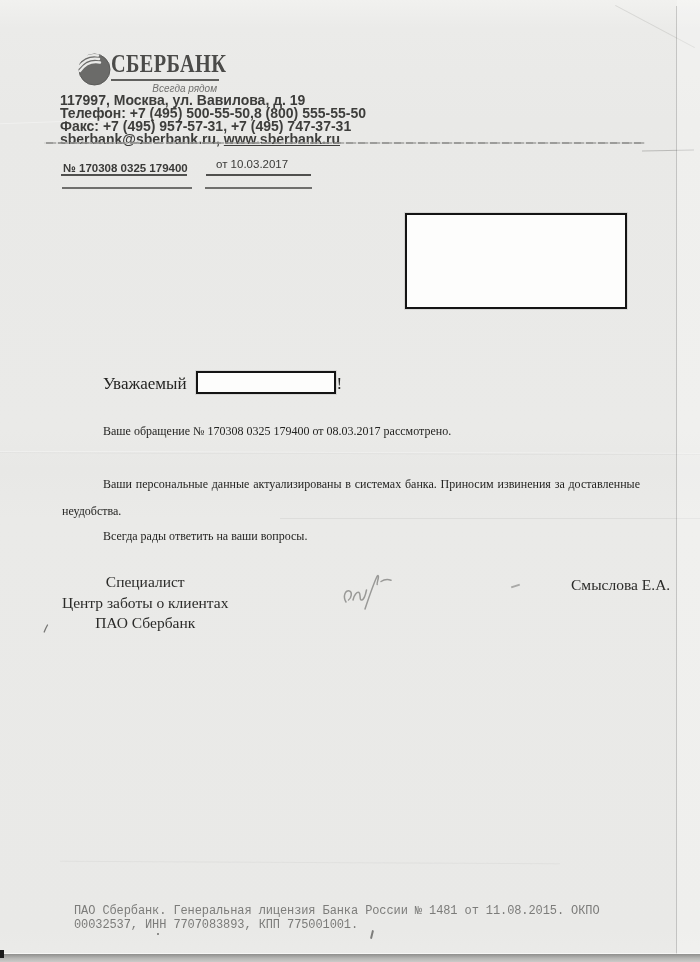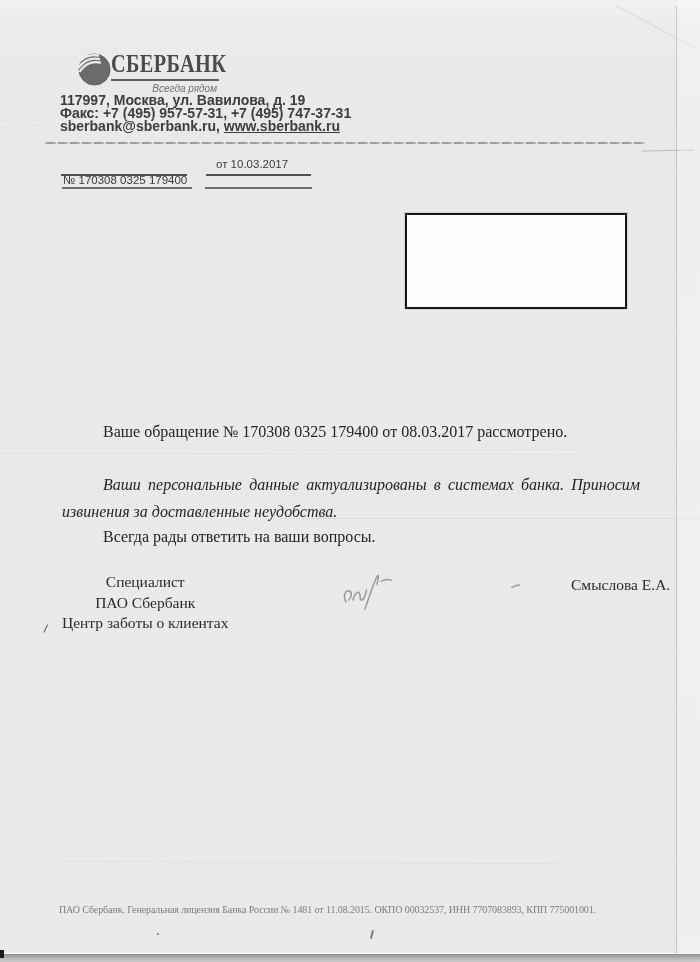--- a/index.html
+++ b/index.html
@@ -30,21 +30,21 @@
   }
   .contact .site { text-decoration:underline; }
 
   .header-separator {
     left:44px; top:142px; width:601px; height:2px; opacity:.85;
     background:repeating-linear-gradient(90deg,#97979533 0 2px,#8e8e8c 2px 9px,#aaaaa8 9px 12px);
   }
 
   
   .ref { font-family:"Liberation Sans", sans-serif; font-size:11.5px; color:#3a3a38; }
-  .ref-number { left:63px; top:174px; }
+  .ref-number { left:63px; top:162px;font-weight:bold; }
   .ref-date   { left:216px; top:158px;text-align:center; }
   .u-line { height:2px; background:#50504e; }
   .ref-number-line { left:61px;  top:174px; width:126px; }
   .ref-date-line   { left:206px; top:174px; width:105px; }
   .blank-line { height:2px; background:#6f6f6d; }
   .blank-line-left  { left:62px;  top:187px; width:130px; }
   .blank-line-right { left:205px; top:187px; width:107px; }
 
   
   .address-box {
@@ -53,36 +53,36 @@
     box-shadow:0 0 0 1px rgba(0,0,0,.08);
   }
   .salutation { left:103px; top:371px; font-size:17px; line-height:26px; color:#242422; }
   .name-box {
     display:inline-block; width:136px; height:19px; margin-left:9px; margin-right:1px;
     background:#fdfdfc; border:2px solid #141414; vertical-align:-5px;
     box-shadow:0 0 0 1px rgba(0,0,0,.08);
   }
 
   
-  .para { font-size:16px; line-height:27px; color:#242422; }
+  .para { font-size:12px; line-height:27px; color:#242422; }
   .para-1 { left:103px; top:418px; width:540px; }
-  .para-2 { left:62px;  top:471px; width:578px; text-align:justify; text-indent:41px;font-style:italic; }
+  .para-2 { left:62px;  top:471px; width:578px; text-align:justify; text-indent:41px; }
   .para-3 { left:103px; top:523px; width:420px; }
 
   
   .sig-block { left:62px; top:572px; font-size:15.5px; line-height:20.5px; color:#2b2b29;text-align:center; }
   .sig-mark { left:340px; top:574px; }
   .sig-tick { left:511px; top:585px; width:9px; height:2px; background:#8d8d8b; opacity:.7; transform:rotate(-18deg); }
   .sig-name { left:527px; top:576px; font-size:15.5px; color:#2b2b29;margin-left:44px; }
   .stray-mark-left { left:43px; top:619px; }
 
   
   .footer-line {
-    left:59px; top:904px; width:560px; font-family:Liberation Serif, serif;
-    font-size:10px; letter-spacing:-.1px; color:#7c7c7a;
+    left:74px; top:904px; width:560px; font-family:Liberation Mono, monospace;
+    font-size:12px; letter-spacing:-.1px; color:#7c7c7a;
   }
 
   
   .corner-tr { top:0; right:0; width:27px; height:8px; background:#161616;
                clip-path:polygon(0 0,100% 0,100% 100%,62% 100%); }
   .edge-right-light { top:0; left:677px; width:23px; height:962px; background:rgba(255,255,255,.28); }
   .edge-right-line { top:6px; left:676px; width:1px; height:948px; background:rgba(110,110,108,.3); }
   .edge-bottom { left:0; bottom:0; width:700px; height:8px;
                  background:linear-gradient(180deg,#8f8f8d 0,#b7b7b5 55%,#cbcbc9 100%); }
   .edge-bottom-highlight { left:0; bottom:8px; width:700px; height:1px; background:rgba(255,255,255,.55); }
@@ -118,44 +118,48 @@
   </div>
 
   <div class="abs brand-block">
     <div class="brand-name">СБЕРБАНК</div>
     <div class="brand-rule"></div>
     <div class="brand-tagline">Всегда рядом</div>
   </div>
 
   <div class="abs contact">
     <div>117997, Москва, ул. Вавилова, д. 19</div>
+    <div>Телефон: +7 (495) 500-55-50,8 (800) 555-55-50</div>
     <div>Факс: +7 (495) 957-57-31, +7 (495) 747-37-31</div>
     <div><span>sberbank@sberbank.ru,</span> <span class="site">www.sberbank.ru</span></div>
   </div>
 
   <div class="abs header-separator"></div>
 
   <div class="abs ref ref-number">№ 170308 0325 179400</div>
   <div class="abs u-line ref-number-line"></div>
   <div class="abs ref ref-date">от 10.03.2017</div>
   <div class="abs u-line ref-date-line"></div>
   <div class="abs blank-line blank-line-left"></div>
   <div class="abs blank-line blank-line-right"></div>
 
   <div class="abs address-box"></div>
 
+  <div class="abs salutation">
+    <span>Уважаемый</span><span class="name-box"></span><span>!</span>
+  </div>
 
   <div class="abs para para-1">Ваше обращение № 170308 0325 179400 от 08.03.2017 рассмотрено.</div>
   <div class="abs para para-2">Ваши персональные данные актуализированы в системах банка. Приносим извинения за доставленные неудобства.</div>
   <div class="abs para para-3">Всегда рады ответить на ваши вопросы.</div>
 
   <div class="abs sig-block">
     <div>Специалист</div>
+    <div>Центр заботы о клиентах</div>
     <div>ПАО Сбербанк</div>
-    <div>Центр заботы о клиентах</div>
   </div>
 
   <div class="abs sig-mark">
     <svg width="56" height="42" viewBox="0 0 56 42">
       <g fill="none" stroke="#8c8c8a" stroke-width="1.5" stroke-linecap="round" opacity=".85">
         <path d="M6,28 C2.5,22 5.5,15.5 9.5,17 C12.5,18 11.5,24 8.5,26"></path>
         <path d="M13,26 C14,21 17,17.5 19,18.5 C21,19.5 19,27 22,26 C24,25.3 25.5,21 26.5,16"></path>
         <path d="M25,35 C28,26 33,11 37,2.5 C38,.8 38.8,1.6 38.3,4 C37.6,7.2 36.8,10 37.2,10.5"></path>
         <path d="M41,7.5 C44,5.5 48,5.2 51,6.2"></path>
       </g>

